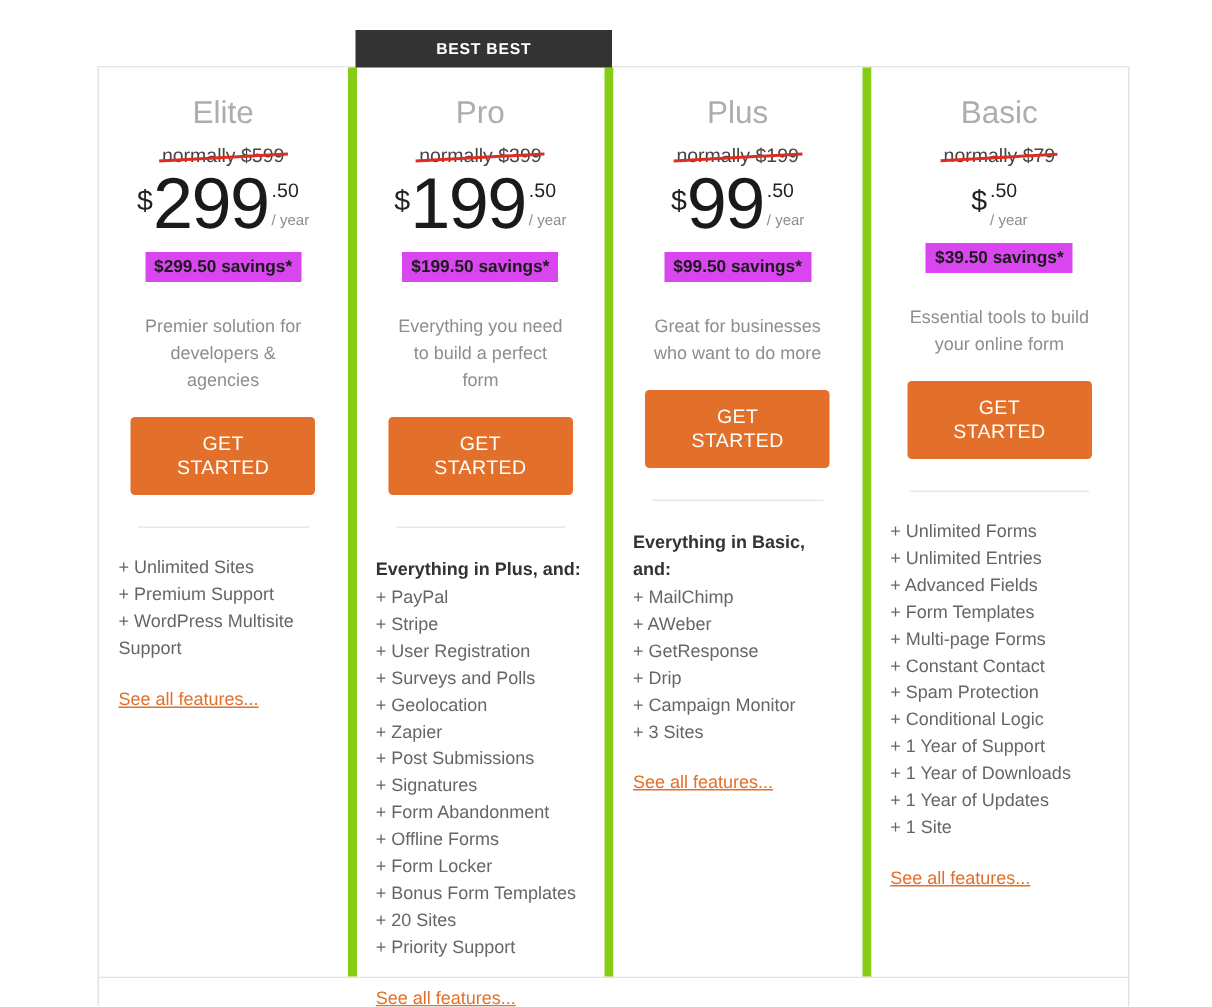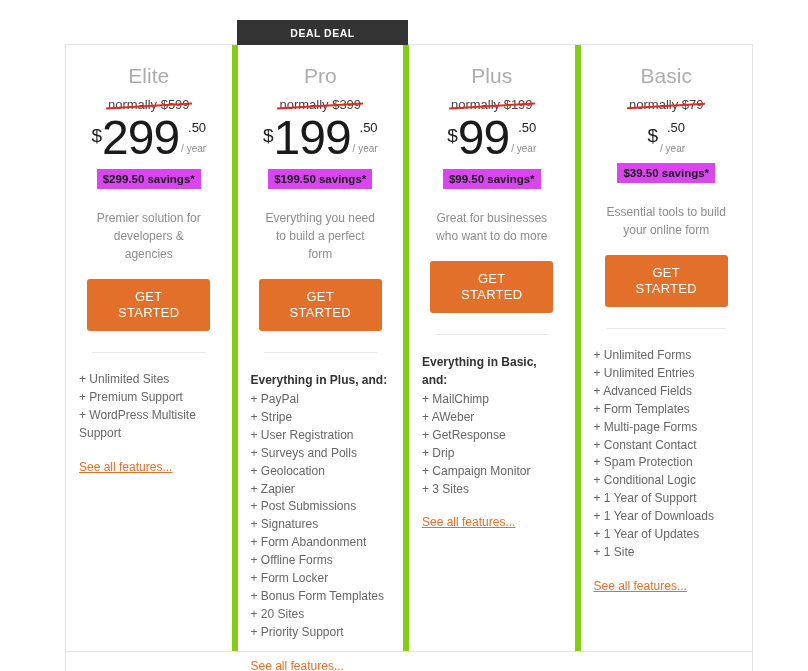--- a/index.html
+++ b/index.html
@@ -110,21 +110,21 @@
   .price-main {
     font-size: 48px;
     color: #1a1a1a;
     line-height: 46px;
     font-weight: normal;
     letter-spacing: -1px;
   }
   .price-side {
     display: flex;
     flex-direction: column;
-    align-items: flex-end;
+    align-items: flex-start;
     margin-top: 6px;
     margin-left: 2px;
   }
   .price-cents {
     font-size: 13px;
     color: #222;
     line-height: 14px;
   }
   .price-per {
     font-size: 10px;
@@ -214,21 +214,21 @@
     border-right: 1px solid #e3e3e3;
     background: #ffffff;
     z-index: 1;
   }
 </style>
 </head>
 <body>
 
 <div class="pricing-wrap">
 
-  <div class="best-deal-banner">DEAL DEAL</div>
+  <div class="best-deal-banner">BEST BEST</div>
 
   <div class="plans" id="plans">
       <div class="plan">
         <div class="plan-head"><div class="plan-name">Elite</div><div class="plan-normally"><span>normally $599</span><span class="strike"></span></div><div class="price-row">
             <span class="price-cur">$</span>
             <span class="price-main">299</span>
             <span class="price-side">
               <span class="price-cents">.50</span>
               <span class="price-per">/ year</span>
             </span>

